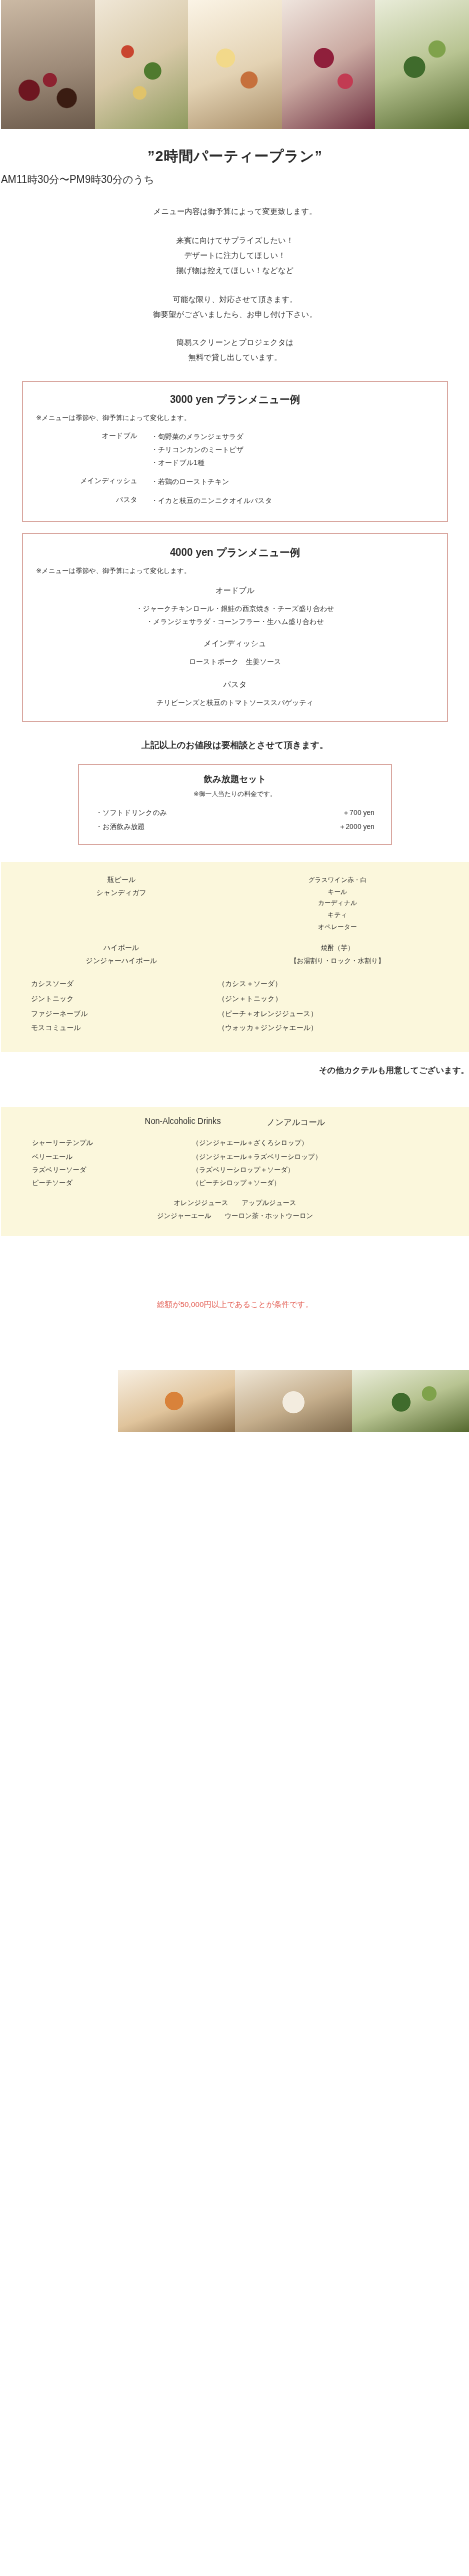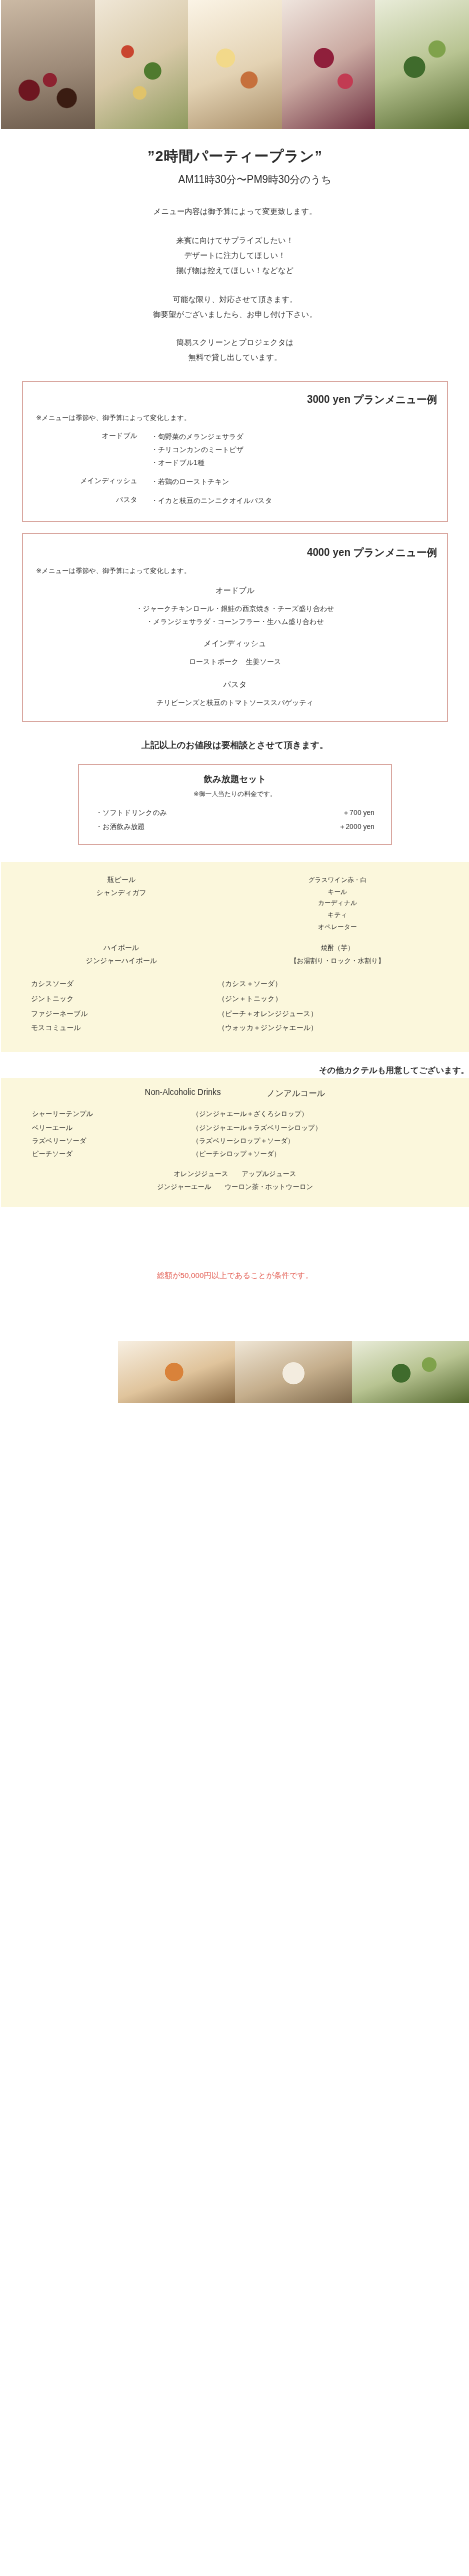--- a/index.html
+++ b/index.html
@@ -91,24 +91,22 @@
 
   
   .title {
     text-align: center;
     font-size: 14.4px;
     font-weight: bold;
     margin: 17.5px 0 0;
     letter-spacing: 0.5px;
   }
   .subtitle {
-    text-align: center;
     font-size: 10.3px;
     margin: 7.2px 0 0;
-    padding-left: 40px;
   }
   .lede {
     text-align: center;
     font-size: 7.7px;
     margin: 18.5px 0 0;
     line-height: 1.9;
   }
   .para-block {
     text-align: center;
     font-size: 7.7px;
@@ -118,21 +116,21 @@
   .para-block .line { display: block; }
 
   
   .plan-box {
     border: 0.5px solid #d9a7a0;
     margin: 15.5px 20.6px 0;
     padding: 9.3px 10.3px 12.4px;
   }
   .plan-box.second { margin-top: 11.3px; }
   .plan-title {
-    text-align: right;
+    text-align: center;
     font-size: 10.3px;
     font-weight: bold;
     margin: 2.1px 0 7.2px;
   }
   .plan-note {
     font-size: 6.7px;
     margin: 0 0 8.2px 3.1px;
     text-align: left;
   }
   .plan-rows {
@@ -253,21 +251,21 @@
   .other-note {
     text-align: right;
     font-size: 8.2px;
     font-weight: bold;
     margin: 13.4px 0 0;
   }
 
   
   .na-panel {
     background: #fbf7dc;
-    margin-top: 2px;
+    margin-top: 31px;
     padding: 10.3px 20.6px 13.4px;
   }
   .na-head {
     display: flex;
     justify-content: center;
     gap: 46px;
     font-size: 8.2px;
     margin-bottom: 8.2px;
   }
   .na-rows { font-size: 6.7px; line-height: 1.95; }

